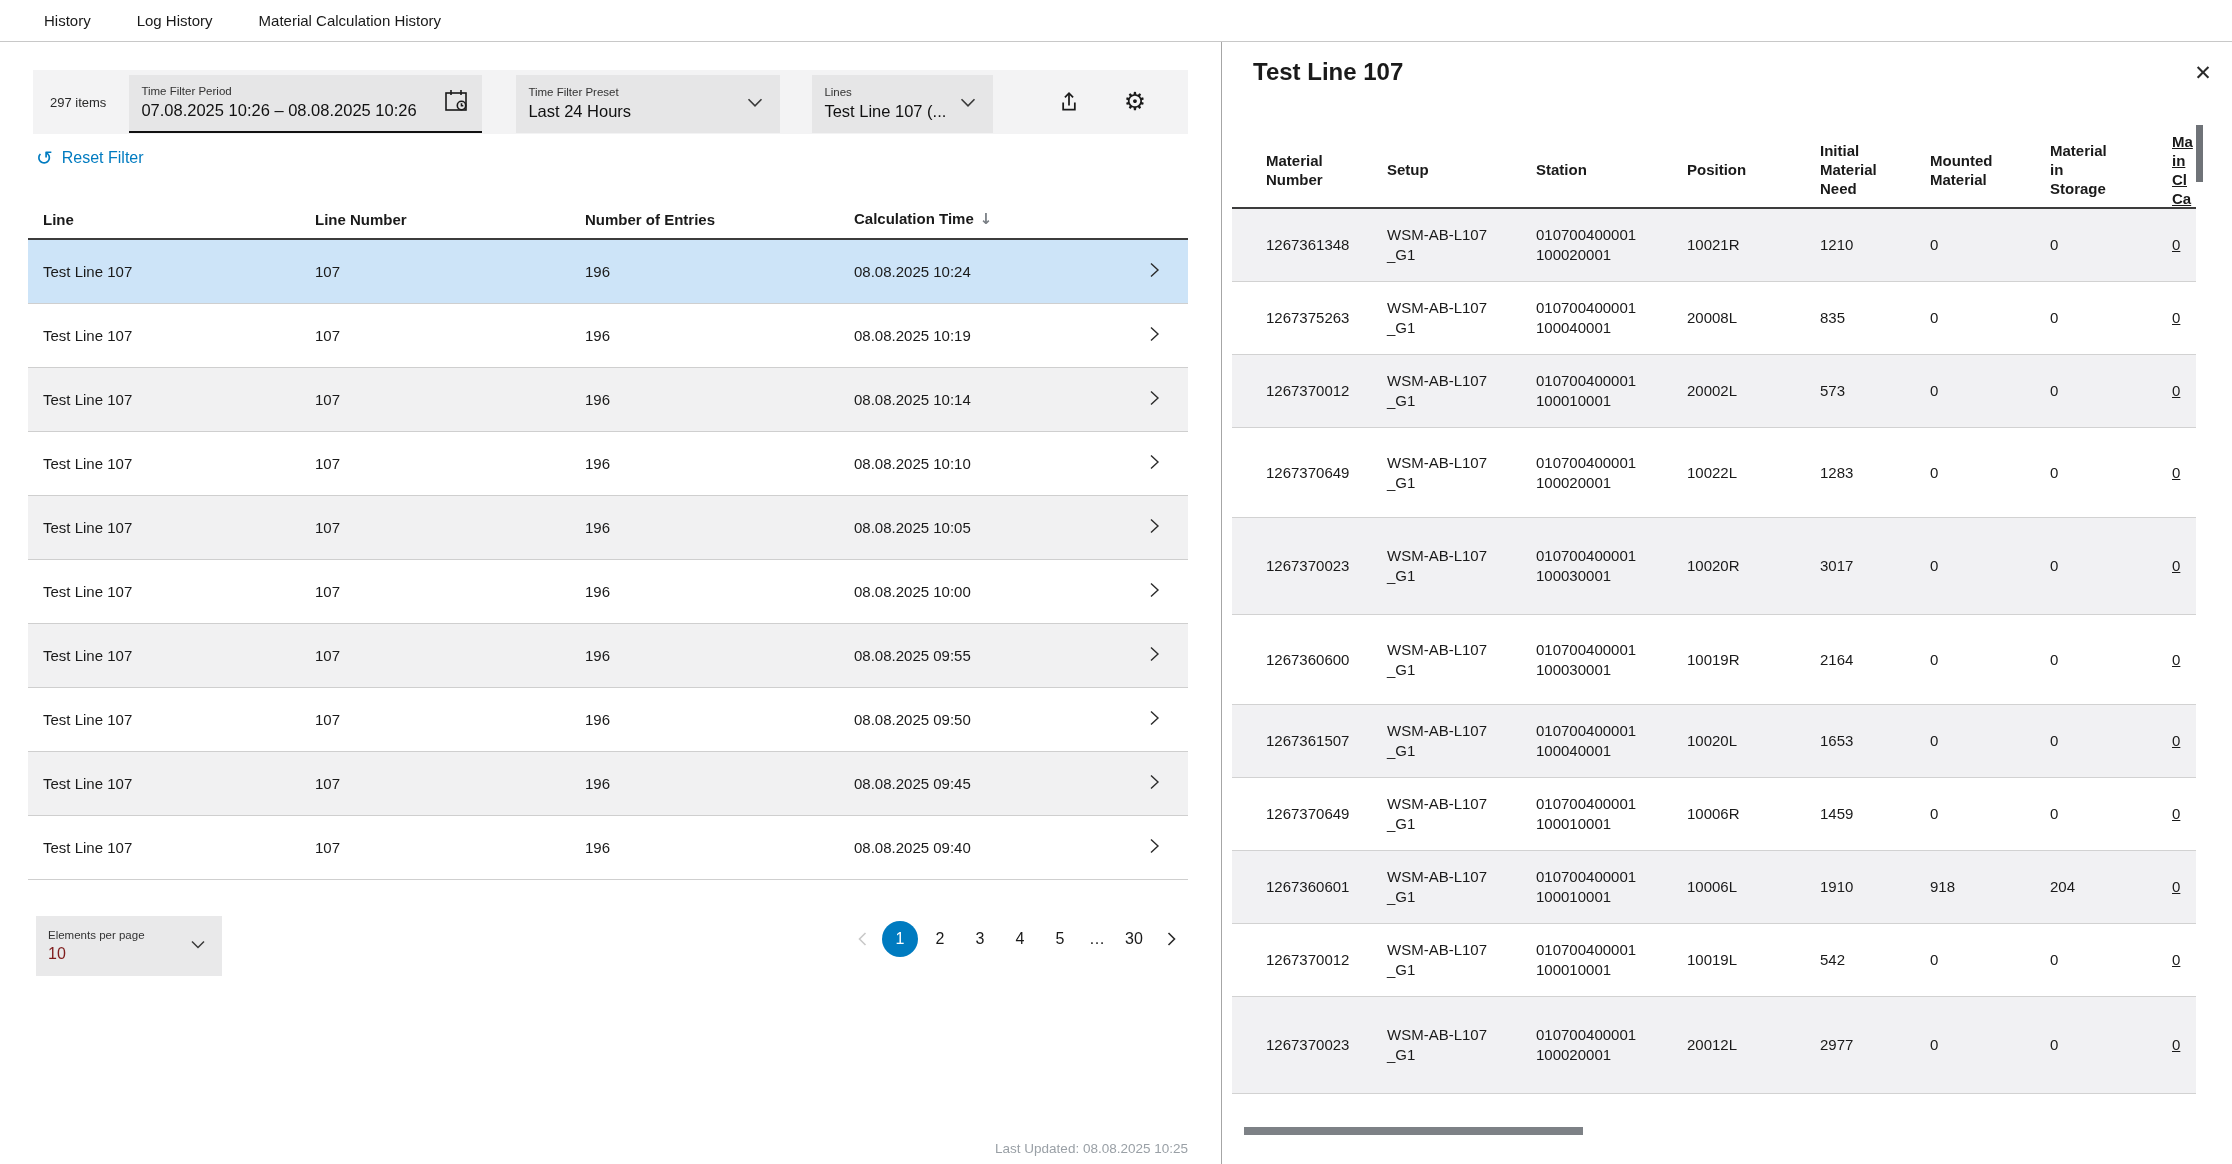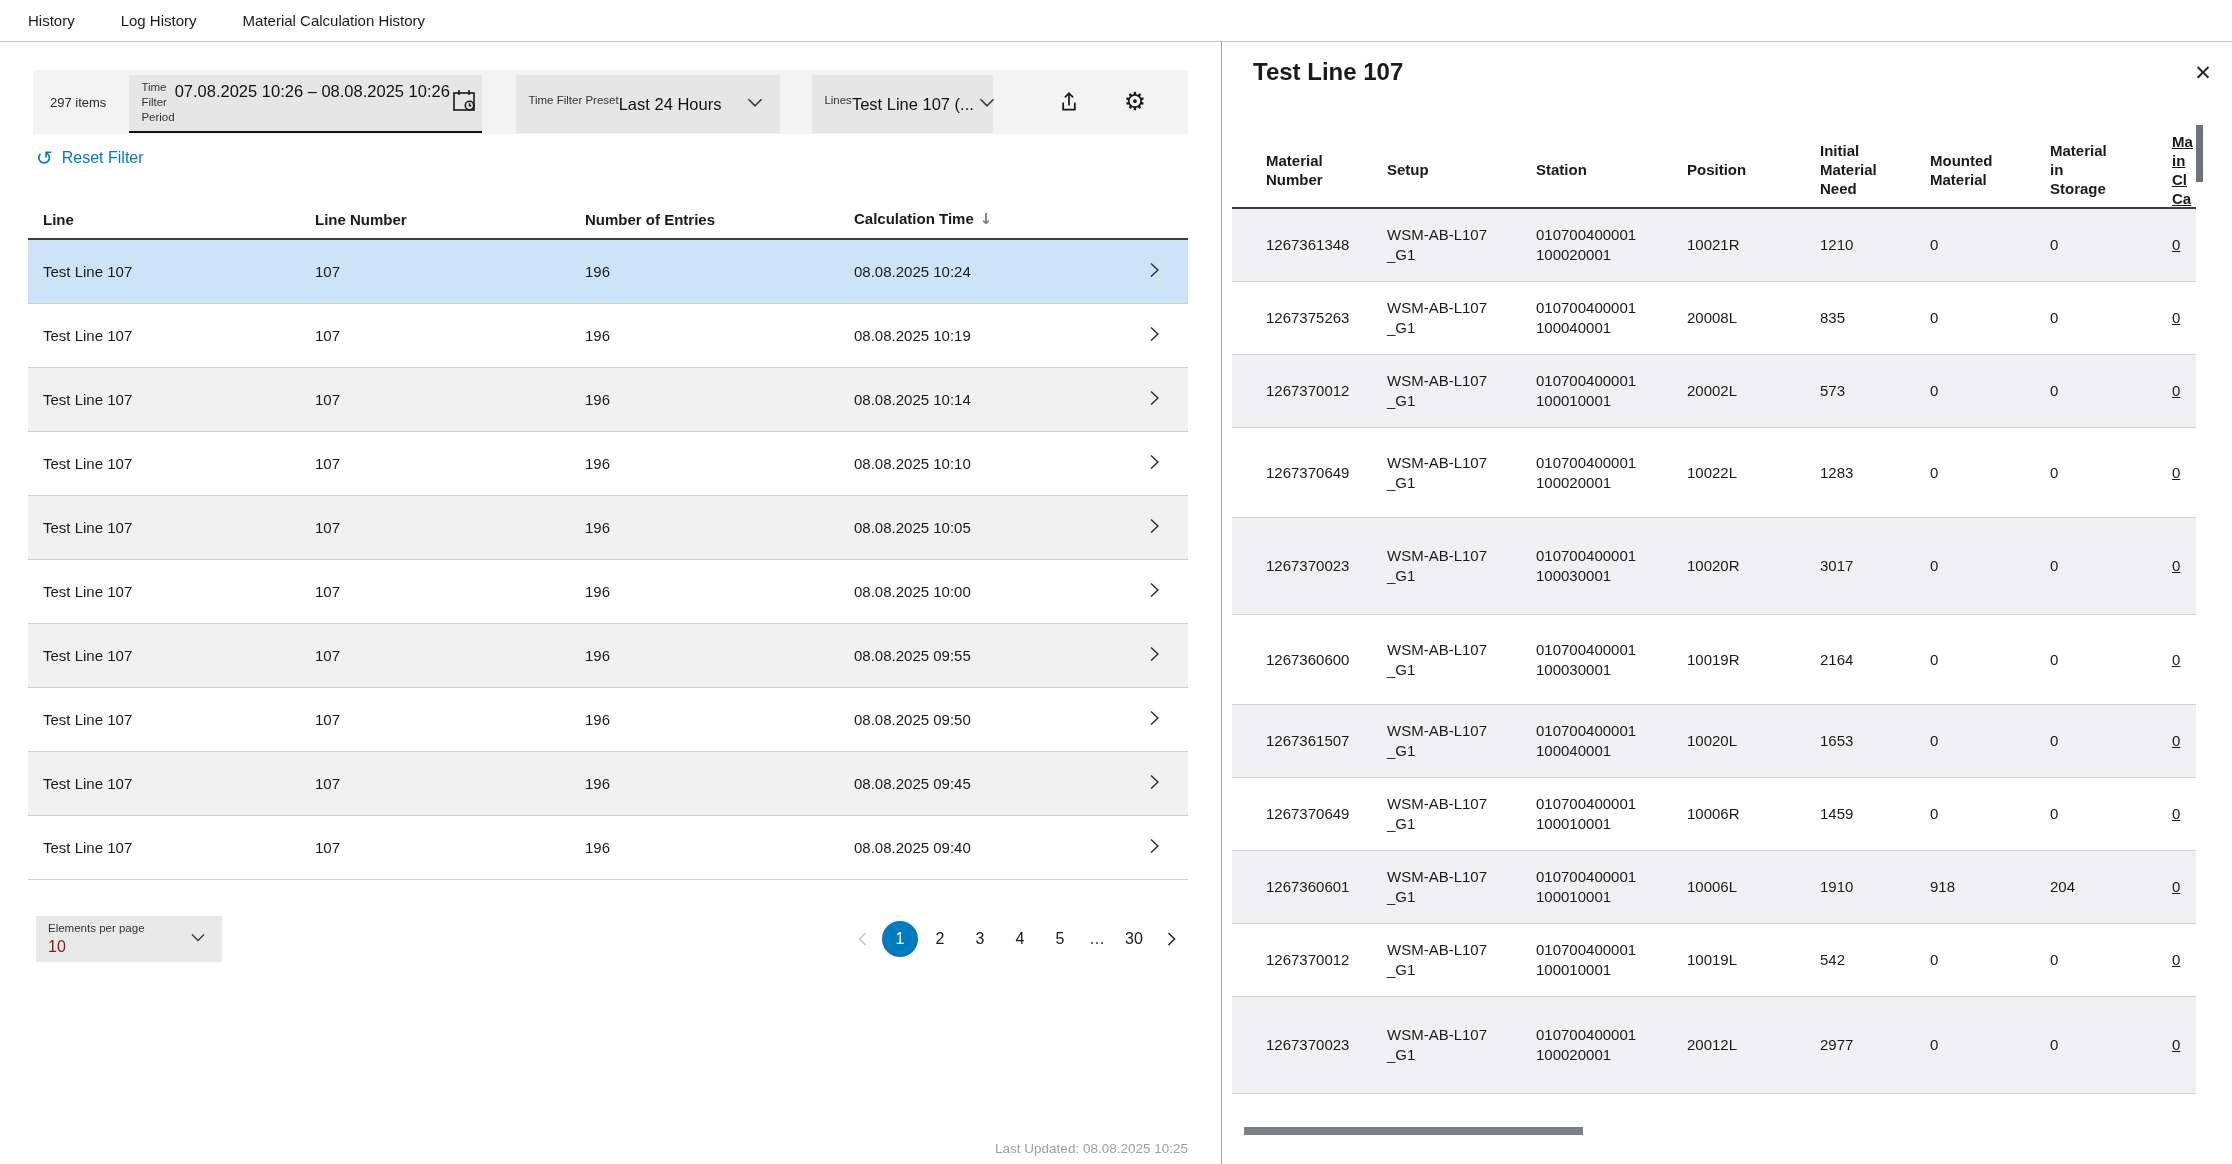--- a/index.html
+++ b/index.html
@@ -2,29 +2,29 @@
 <html><head>
 <meta charset="utf-8">
 <style>
   * { margin:0; padding:0; box-sizing:border-box; }
   html,body { background:#ffffff; }
   .page { position:relative; width:2232px; height:1164px; background:#fff; overflow:hidden;
           font-family:"Liberation Sans", sans-serif; color:#1a1a1a; }
 
   
   .topbar { position:absolute; left:0; top:0; width:2232px; height:42px; background:#fff;
-            border-bottom:1px solid #c8c8c8; display:flex; align-items:center; padding-left:28px; gap:46px; }
+            border-bottom:1px solid #c8c8c8; display:flex; align-items:center; padding-left:44px; gap:46px; }
   .tab { font-size:15px; color:#1a1a1a; cursor:pointer; white-space:nowrap; }
 
   
   .filterband { position:absolute; left:33px; top:70px; width:1155px; height:64px; background:#f3f3f4;
                 display:flex; align-items:center; }
   .items-count { font-size:13px; color:#2a2a2a; margin-left:17px; white-space:nowrap; }
   .field { background:#e6e6e7; height:58px; margin-top:3px; display:flex; align-items:center; padding:0 12px; position:relative; }
-  .field .txt { display:flex; flex-direction:row; justify-content:center; }
+  .field .txt { display:flex; flex-direction:column; justify-content:center; }
   .field .lbl { font-size:11.5px; color:#333; line-height:15px; }
   .field .val { font-size:16.5px; color:#111; line-height:22px; white-space:nowrap; }
   .f-period { margin-left:23px; width:353px; border-bottom:2px solid #111; }
   .f-preset { margin-left:34px; width:264px; }
   .f-lines  { margin-left:32px; width:181px; }
   .icon-svg { flex:none; }
   .field .right-ic { margin-left:auto; }
   .band-actions { margin-left:auto; display:flex; align-items:center; gap:36px; margin-right:38px; }
   .act-btn { width:30px; height:30px; display:flex; align-items:center; justify-content:center; cursor:pointer; }
 
@@ -39,21 +39,21 @@
   .lhead .hcell { position:absolute; bottom:10px; font-weight:bold; font-size:15px; white-space:nowrap; }
   .sort-arrow { font-family:"DejaVu Sans", sans-serif; color:#7a7f85; font-weight:bold; margin-left:6px; }
   .lrow { position:relative; height:64px; border-bottom:1px solid #cfcfcf; background:#fff; cursor:pointer; }
   .lrow.alt { background:#f1f1f2; }
   .lrow.selected { background:#cde4f8; }
   .lrow .cell { position:absolute; top:0; height:100%; display:flex; align-items:center; font-size:15px; white-space:nowrap; }
   .c0 { left:15px; } .c1 { left:287px; } .c2 { left:557px; } .c3 { left:826px; }
   .row-chevron { position:absolute; right:22px; top:50%; transform:translateY(-50%); }
 
   
-  .epp { position:absolute; left:36px; top:916px; width:186px; height:46px; background:#e9e9ea;
+  .epp { position:absolute; left:36px; top:916px; width:186px; height:60px; background:#e9e9ea;
          display:flex; align-items:center; padding:0 12px; cursor:pointer; }
   .epp .txt { display:flex; flex-direction:column; }
   .epp .lbl { font-size:11.5px; color:#333; line-height:15px; }
   .epp .val { font-size:16px; color:#7f1d1d; line-height:21px; }
   .epp .chev { margin-left:auto; }
 
   .pagination { position:absolute; left:848px; top:920px; height:38px; display:flex; align-items:center; gap:4px; }
   .pg-chev { width:30px; height:30px; display:flex; align-items:center; justify-content:center; cursor:pointer; }
   .pg-num { min-width:36px; height:36px; display:flex; align-items:center; justify-content:center;
             font-size:16px; color:#1a1a1a; cursor:pointer; }

